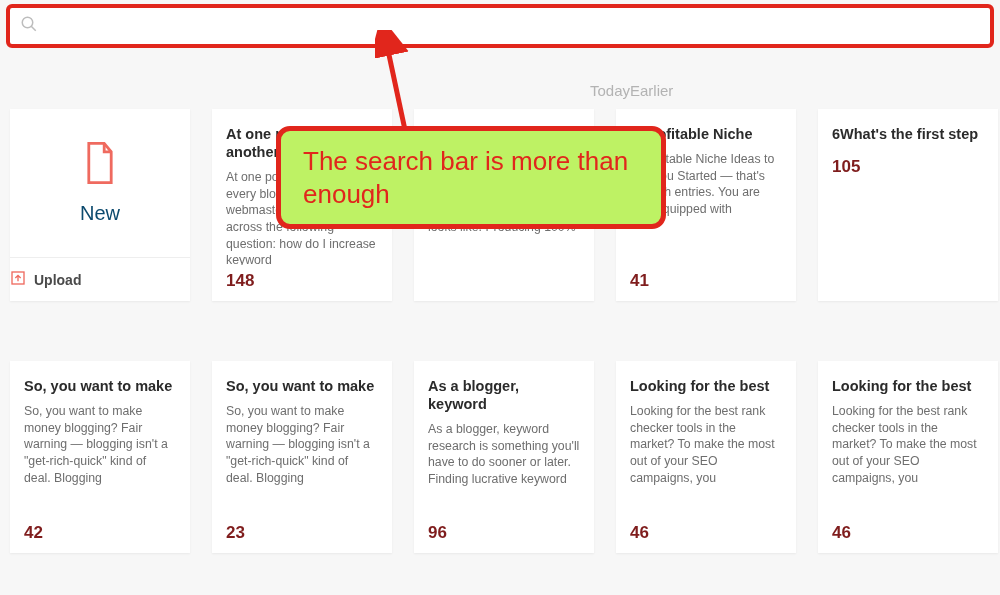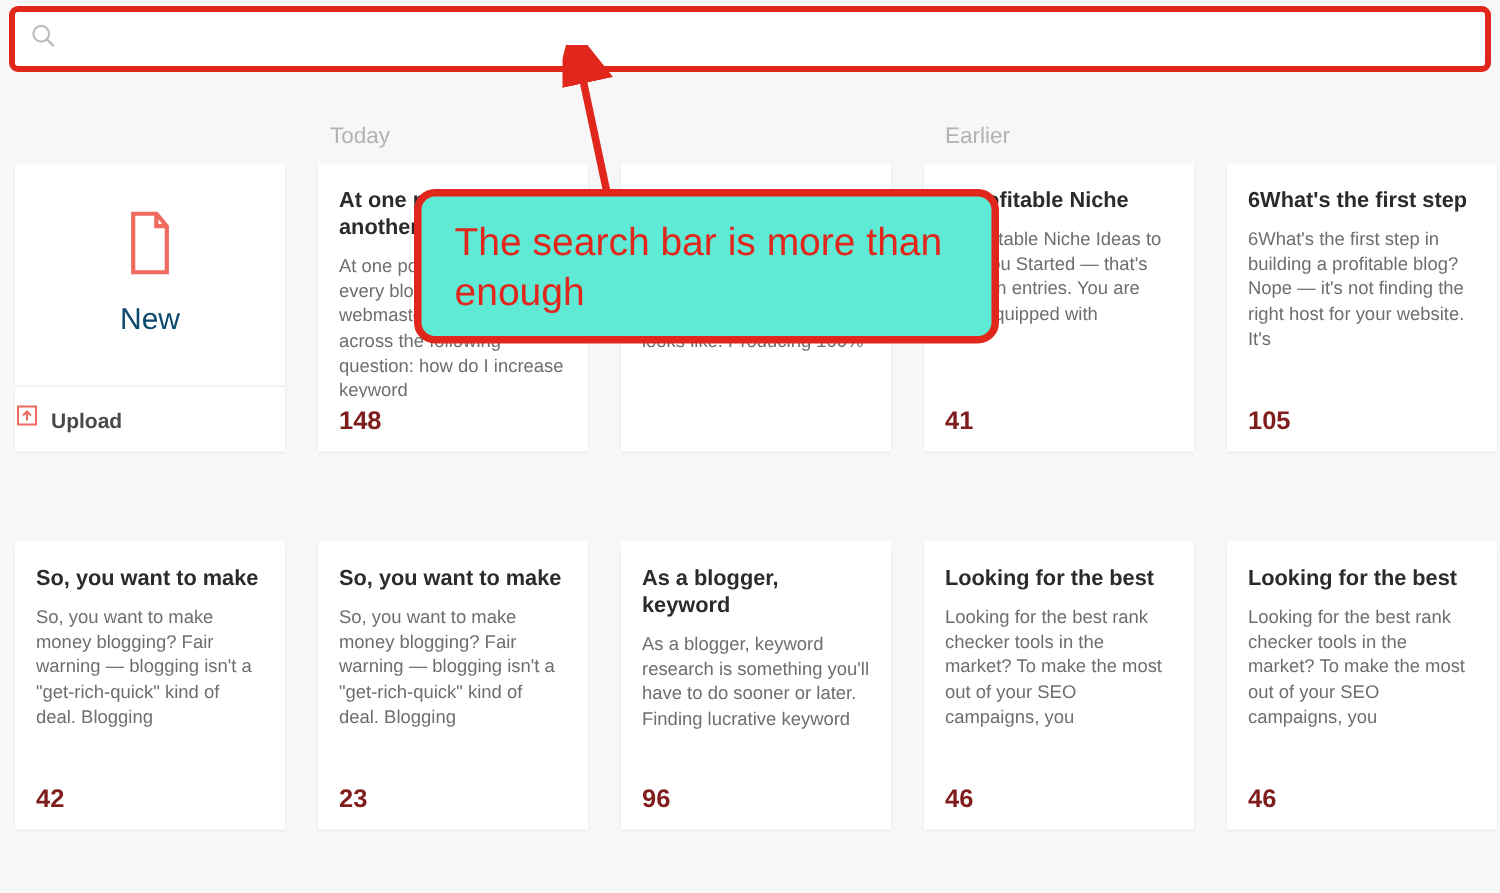--- a/index.html
+++ b/index.html
@@ -34,21 +34,21 @@
   .search-input::placeholder { color: #d0d0d0; }
   .search-icon svg { width: 18px; height: 18px; stroke: #bdbdbd; fill: none; stroke-width: 2; }
 
   
   .sections {
     display: flex;
     padding: 34px 0 10px 0;
   }
   .sec-spacer1 { width: 220px; }
   .sec-label { font-size: 15px; color: #b3b3b3; font-weight: 400; }
-  .sec-today { width: 410px; }
+  .sec-today { width: 410px; text-align: right; }
   .sec-earlier { }
 
   
   .grid {
     display: grid;
     grid-template-columns: repeat(5, 180px);
     column-gap: 22px;
     row-gap: 60px;
     padding: 0 10px 0 10px;
   }
@@ -110,21 +110,21 @@
     gap: 8px;
   }
   .upload-icon svg { width: 16px; height: 16px; stroke: #ef6a5f; fill: none; stroke-width: 2; }
   .upload-label { font-size: 14px; color: #4a4a4a; font-weight: 600; }
 
   
   .callout {
     position: absolute;
     left: 276px;
     top: 126px;
-    background: #5eead4;
+    background: #bef264;
     border: 5px solid #e1261c;
     border-radius: 14px;
     padding: 14px 32px 14px 22px;
     width: 390px;
     z-index: 20;
   }
   .callout-text {
     color: #e1261c;
     font-size: 26px;
     line-height: 1.25;
@@ -189,21 +189,20 @@
     <div class="card-title">To know how to write good content,</div>
     <div class="card-body">To know how to write good content, you need to know what great content actually looks like. Producing 100%</div>
   </div>
   <div class="card">
     <div class="card-title">5 Profitable Niche</div>
     <div class="card-body">5 Profitable Niche Ideas to Get You Started — that's enough entries. You are now equipped with</div>
     <div class="card-count">41</div>
   </div>
   <div class="card">
     <div class="card-title">6What's the first step</div>
-    <div class="card-body">6What's the first step in building a profitable blog? Nope — it's not finding the right host for your website. It's</div>
     <div class="card-count">105</div>
   </div>
 
   <div class="card">
     <div class="card-title">So, you want to make</div>
     <div class="card-body">So, you want to make money blogging? Fair warning — blogging isn't a "get-rich-quick" kind of deal. Blogging</div>
     <div class="card-count">42</div>
   </div>
   <div class="card">
     <div class="card-title">So, you want to make</div>

